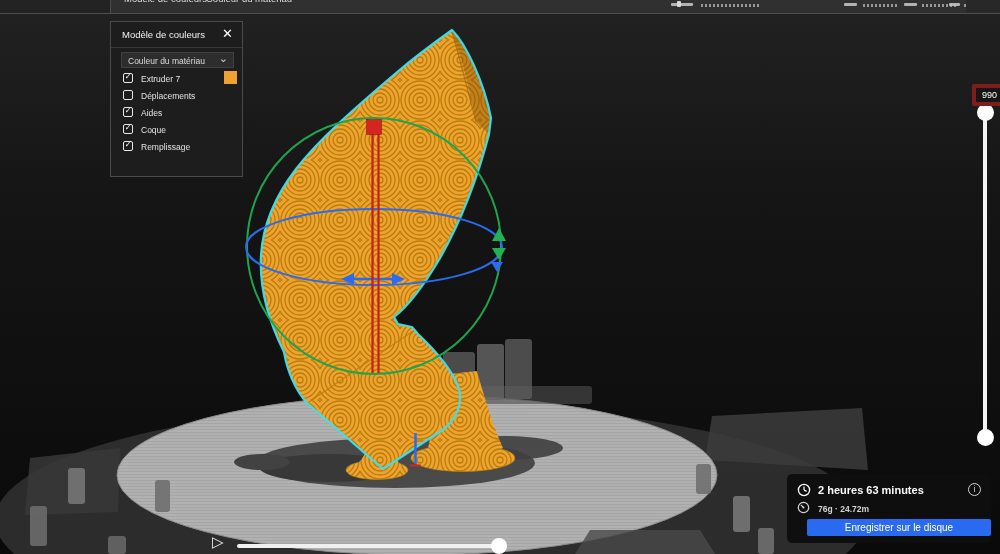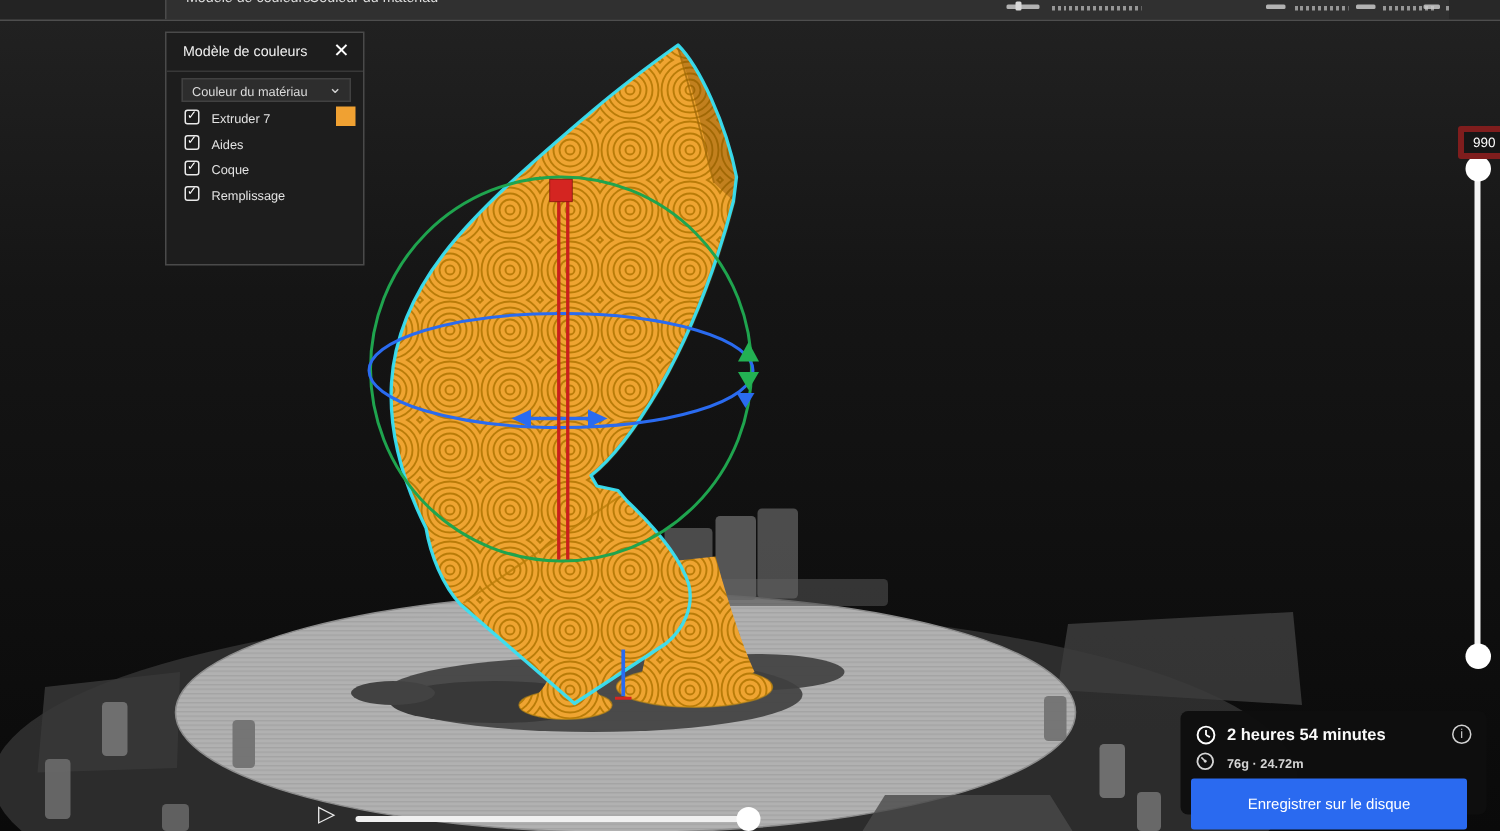--- a/index.html
+++ b/index.html
@@ -57,21 +57,21 @@
   
   .card{position:absolute;left:787px;top:474px;width:204px;height:69px;background:rgba(14,14,14,.97);
         border-radius:5px;color:#fff;}
   .card-time{position:absolute;left:31px;top:10px;font-size:11px;font-weight:bold;color:#fafafa;}
   .card-mat{position:absolute;left:31px;top:29.5px;font-size:8.5px;color:#d5d5d5;font-weight:bold;}
   .card-ico{position:absolute;left:10px;}
   .ico-clock{top:9px;}
   .ico-gauge{top:27px;}
   .info-i{position:absolute;right:10px;top:9px;width:13px;height:13px;border:1.2px solid #d2d2d2;
           border-radius:50%;box-sizing:border-box;font-size:8.5px;color:#d2d2d2;text-align:center;line-height:11px;}
-  .save-btn{position:absolute;left:7px;top:45px;width:184px;height:34px;background:#2a6af0;border:none;
+  .save-btn{position:absolute;left:20px;top:45px;width:184px;height:17px;background:#2a6af0;border:none;
             border-radius:2px;color:#fff;font-size:10px;font-family:"Liberation Sans",sans-serif;cursor:pointer;}
 </style>
 </head>
 <body>
 
 <div id="stage">
 
   <svg id="scene" viewBox="0 0 1000 554">
     <defs>
       <linearGradient id="bgGrad" x1="0" y1="0" x2="0" y2="1">
@@ -219,20 +219,26 @@
     <div class="chk-list">
       <div class="chk-row">
         <span class="chk-box">
             <span class="chk-mark">✓</span>
           </span>
         <span class="chk-label">Extruder 7</span>
         <span class="swatch"></span>
       </div>
       <div class="chk-row">
         <span class="chk-box">
+            <span class="chk-mark"></span>
+          </span>
+        <span class="chk-label">Déplacements</span>
+      </div>
+      <div class="chk-row">
+        <span class="chk-box">
             <span class="chk-mark">✓</span>
           </span>
         <span class="chk-label">Aides</span>
       </div>
       <div class="chk-row">
         <span class="chk-box">
             <span class="chk-mark">✓</span>
           </span>
         <span class="chk-label">Coque</span>
       </div>
@@ -254,21 +260,21 @@
   <div class="play-btn">▷</div>
   <div class="htrack"></div>
   <div class="hhandle"></div>
 
   <div class="card">
     <svg class="card-ico ico-clock" width="14" height="14" viewBox="0 0 14 14">
       <circle cx="7" cy="7" r="5.6" fill="none" stroke="#fff" stroke-width="1.3"></circle>
       <line x1="7" y1="7" x2="7" y2="3.6" stroke="#fff" stroke-width="1.2"></line>
       <line x1="7" y1="7" x2="9.6" y2="8.4" stroke="#fff" stroke-width="1.2"></line>
     </svg>
-    <span class="card-time">2 heures 54 minutes</span>
+    <span class="card-time">2 heures 63 minutes</span>
     <div class="info-i">i</div>
     <svg class="card-ico ico-gauge" width="13" height="13" viewBox="0 0 14 14">
       <circle cx="7" cy="7" r="5.6" fill="none" stroke="#d5d5d5" stroke-width="1.3"></circle>
       <line x1="7" y1="7" x2="4.2" y2="4.2" stroke="#d5d5d5" stroke-width="1.2"></line>
       <circle cx="7" cy="7" r="1" fill="#d5d5d5"></circle>
     </svg>
     <span class="card-mat">76g · 24.72m</span>
     <button class="save-btn">Enregistrer sur le disque</button>
   </div>
 

